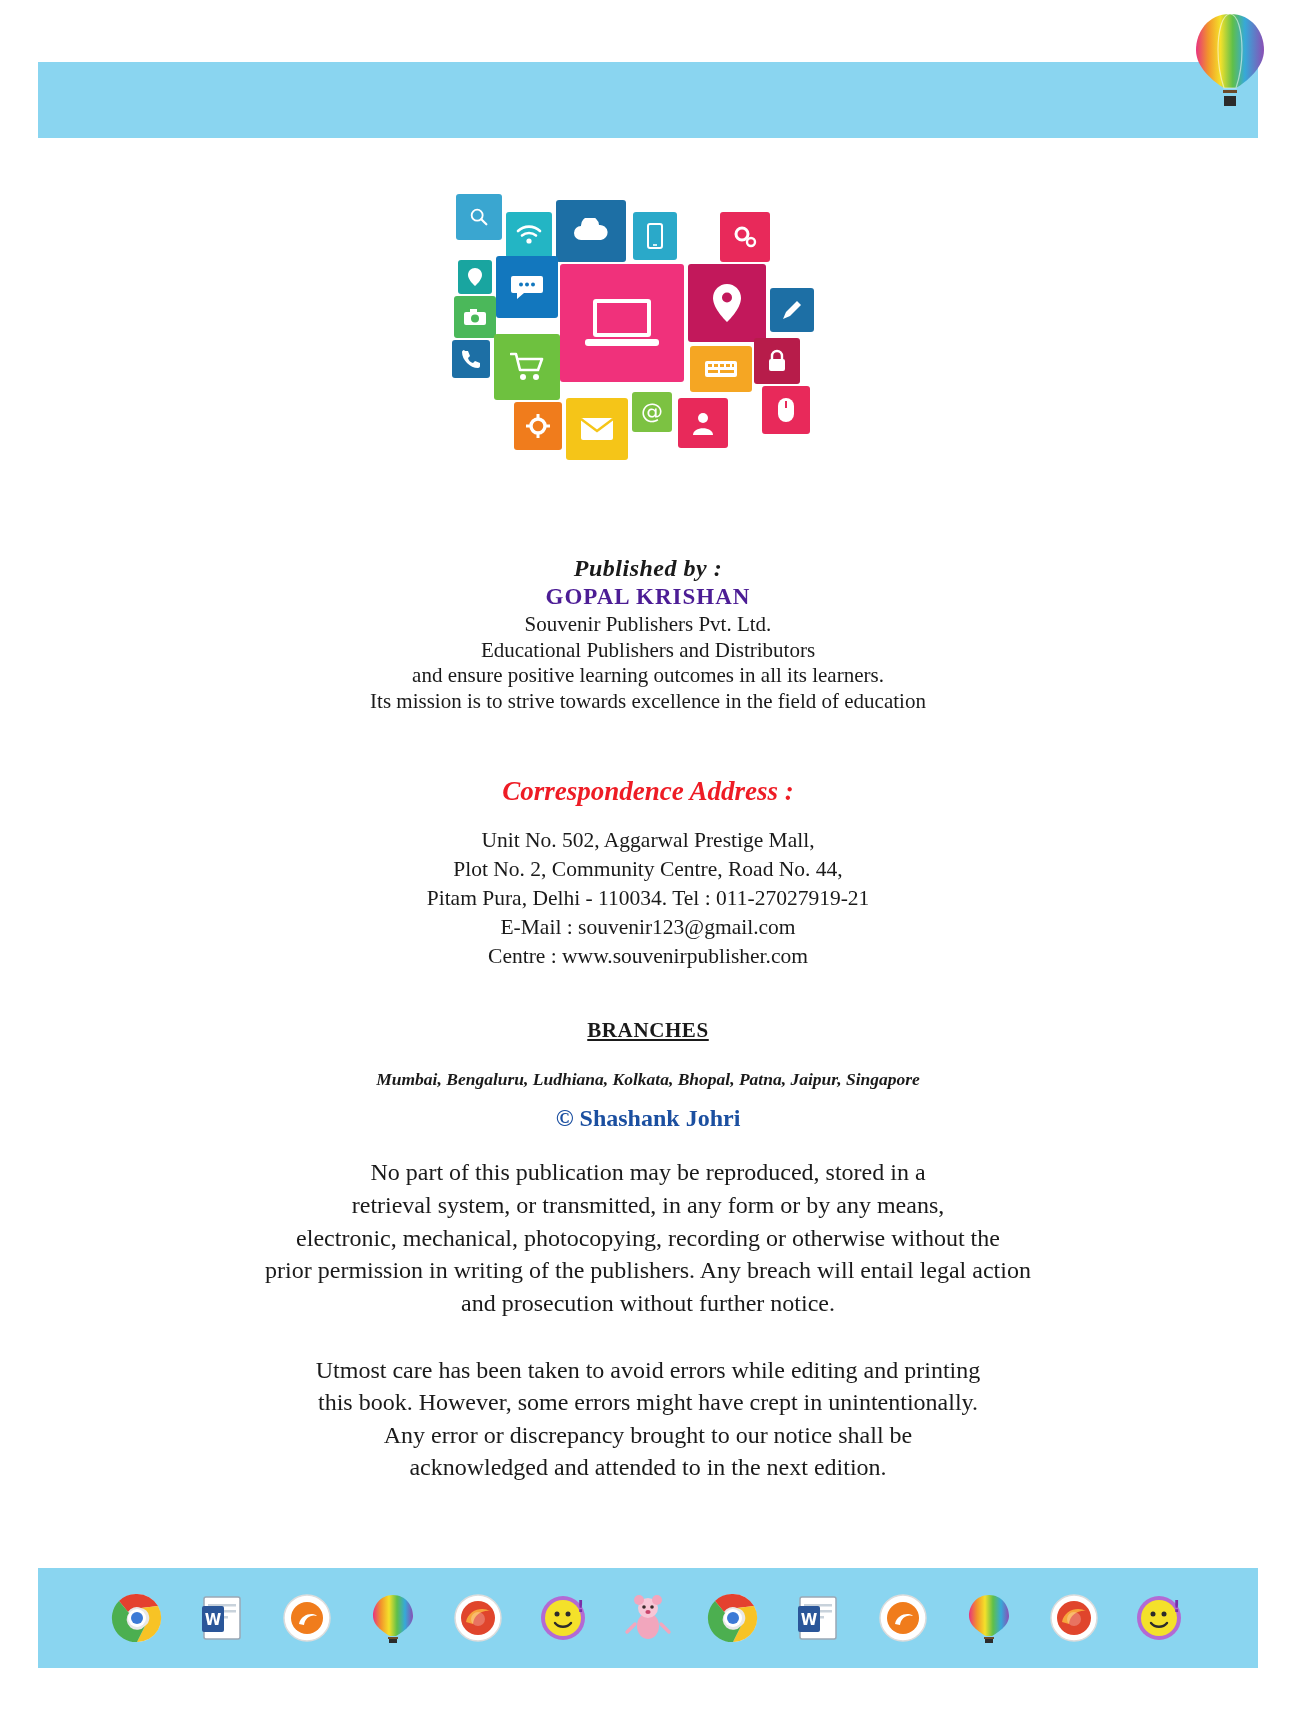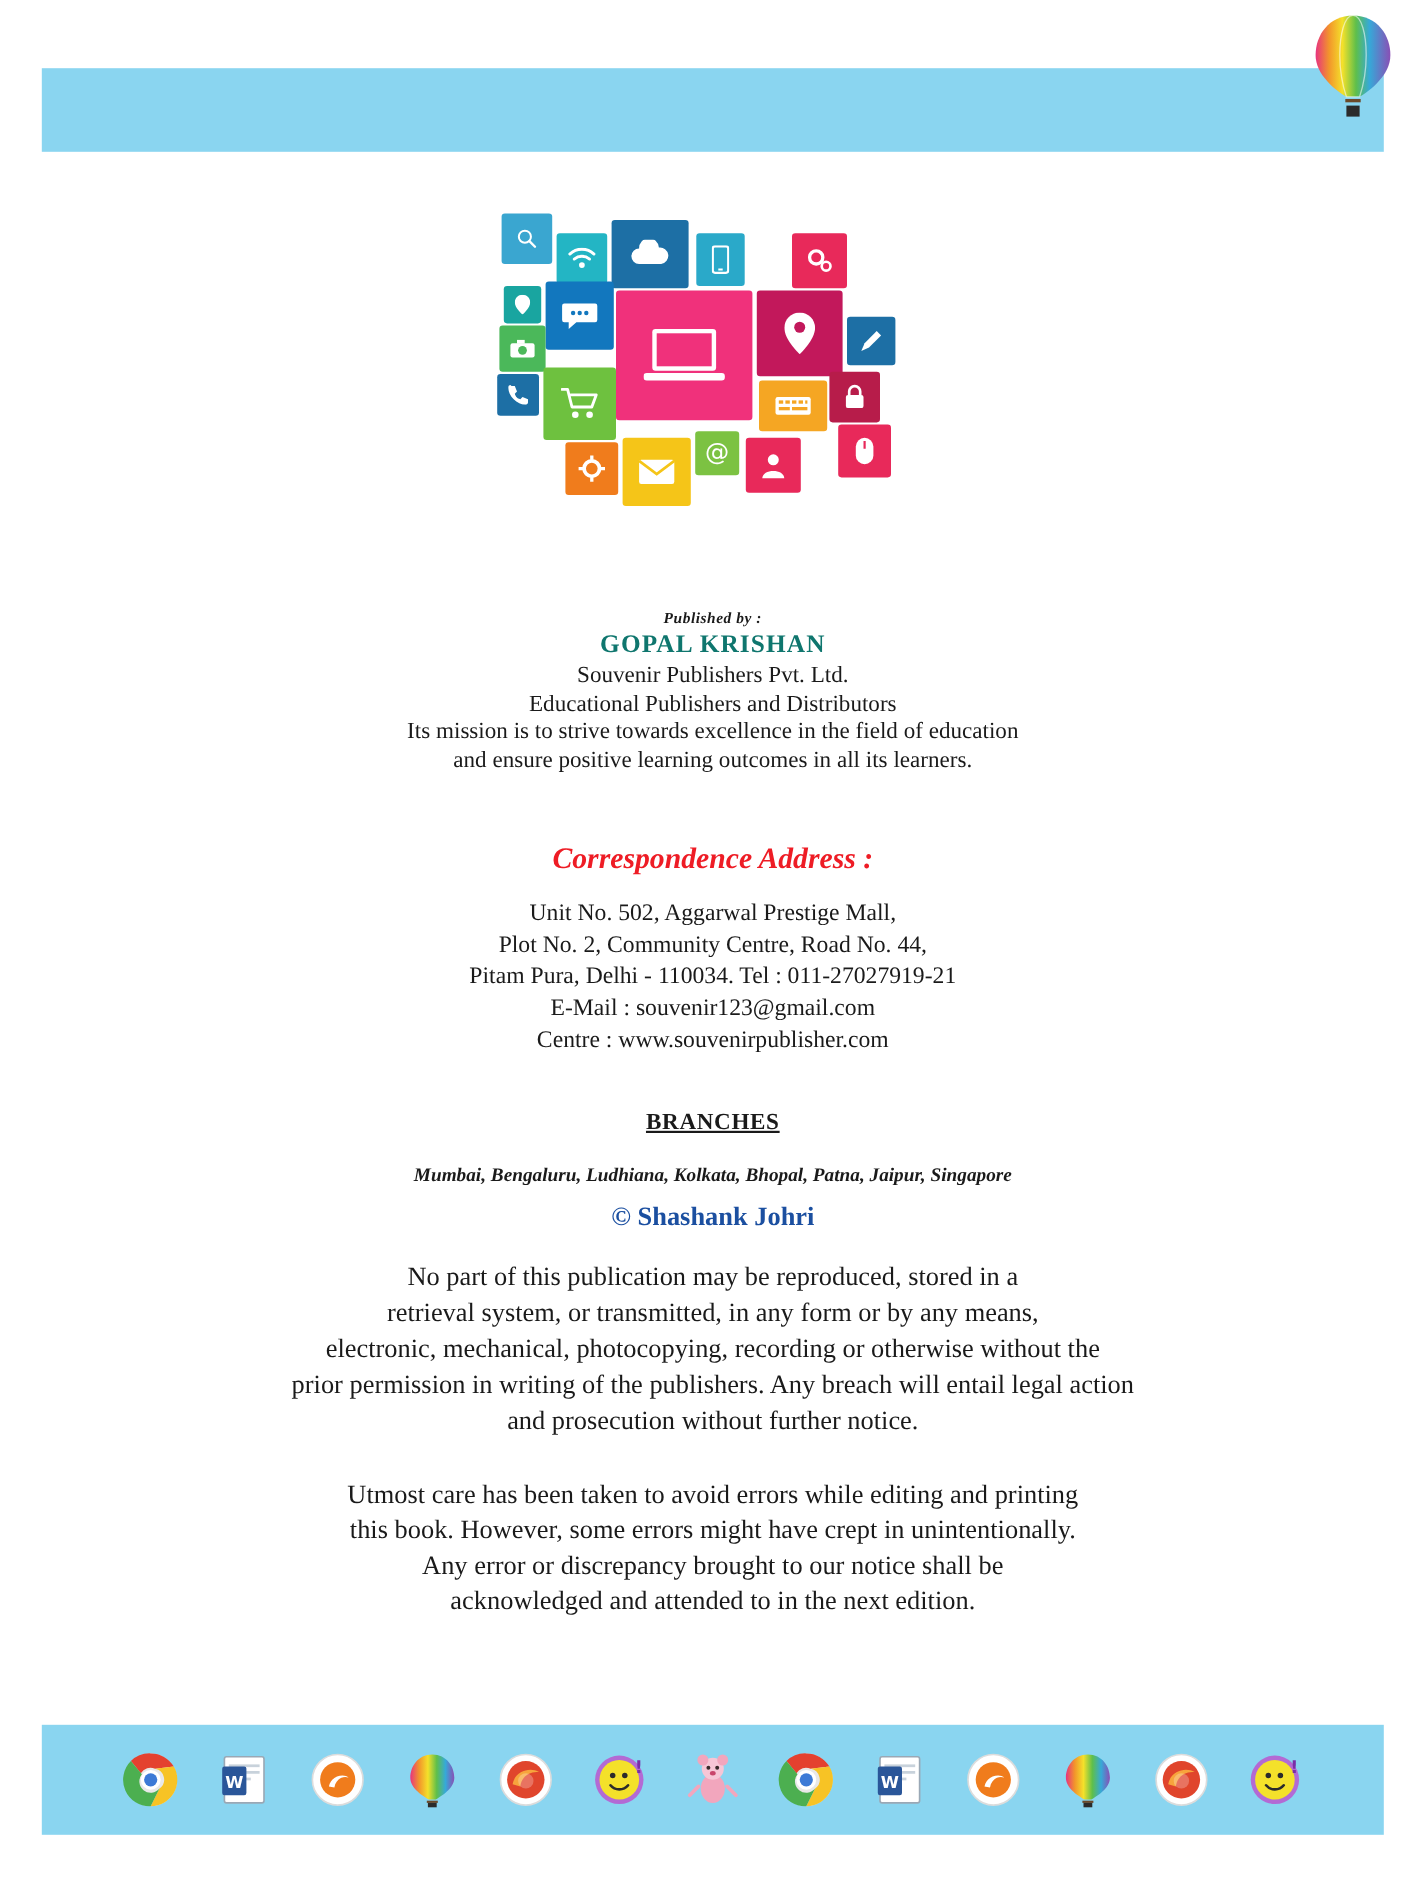--- a/index.html
+++ b/index.html
@@ -67,26 +67,26 @@
   .body-text {
     position: absolute;
     left: 150px;
     right: 150px;
     top: 555px;
     text-align: center;
   }
   .pub-by {
     font-style: italic;
     font-weight: bold;
-    font-size: 14px;
+    font-size: 24px;
     letter-spacing: 0.5px;
     margin-bottom: 2px;
   }
   .pub-name {
-    color: #0f766e;
+    color: #4c1d95;
     font-weight: bold;
     font-size: 23px;
     letter-spacing: 1px;
     margin-bottom: 2px;
   }
   .pub-line {
     font-size: 21px;
     line-height: 1.22;
   }
   .corr-title {
@@ -315,22 +315,22 @@
       </div>
     </div>
   </div>
 
   <div class="body-text">
 
     <div class="pub-by">Published  by  :</div>
     <div class="pub-name">GOPAL  KRISHAN</div>
     <div class="pub-line">Souvenir Publishers Pvt. Ltd.</div>
     <div class="pub-line">Educational Publishers and Distributors</div>
+    <div class="pub-line">and ensure positive learning outcomes in all its learners.</div>
     <div class="pub-line">Its mission is to strive towards excellence in the field of education</div>
-    <div class="pub-line">and ensure positive learning outcomes in all its learners.</div>
 
     <div class="corr-title">Correspondence Address :</div>
     <div class="addr-line">Unit No. 502, Aggarwal Prestige Mall,</div>
     <div class="addr-line">Plot No. 2, Community Centre, Road No. 44,</div>
     <div class="addr-line">Pitam Pura, Delhi - 110034. Tel : 011-27027919-21</div>
     <div class="addr-line">E-Mail : souvenir123@gmail.com</div>
     <div class="addr-line">Centre : www.souvenirpublisher.com</div>
 
     <div class="branches-title">BRANCHES</div>
     <div class="branches-list">Mumbai, Bengaluru, Ludhiana, Kolkata, Bhopal, Patna, Jaipur, Singapore</div>

